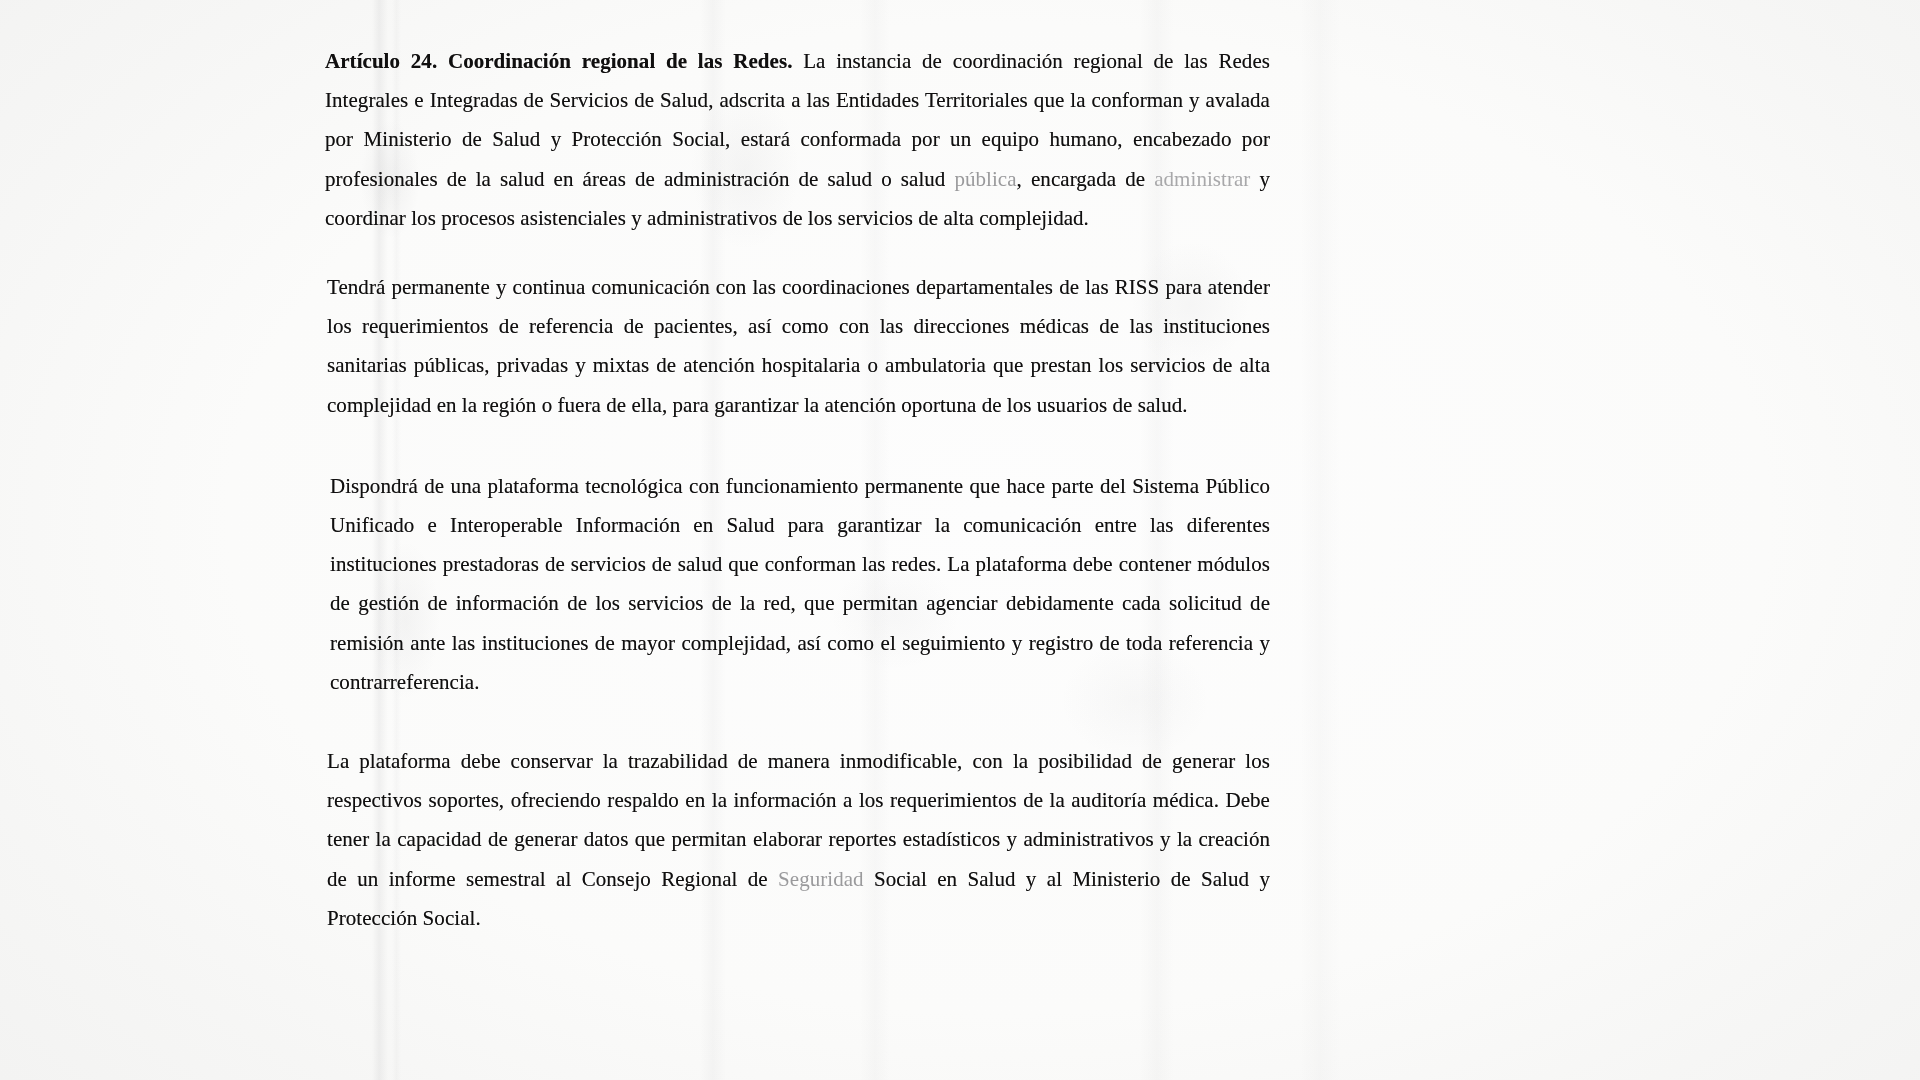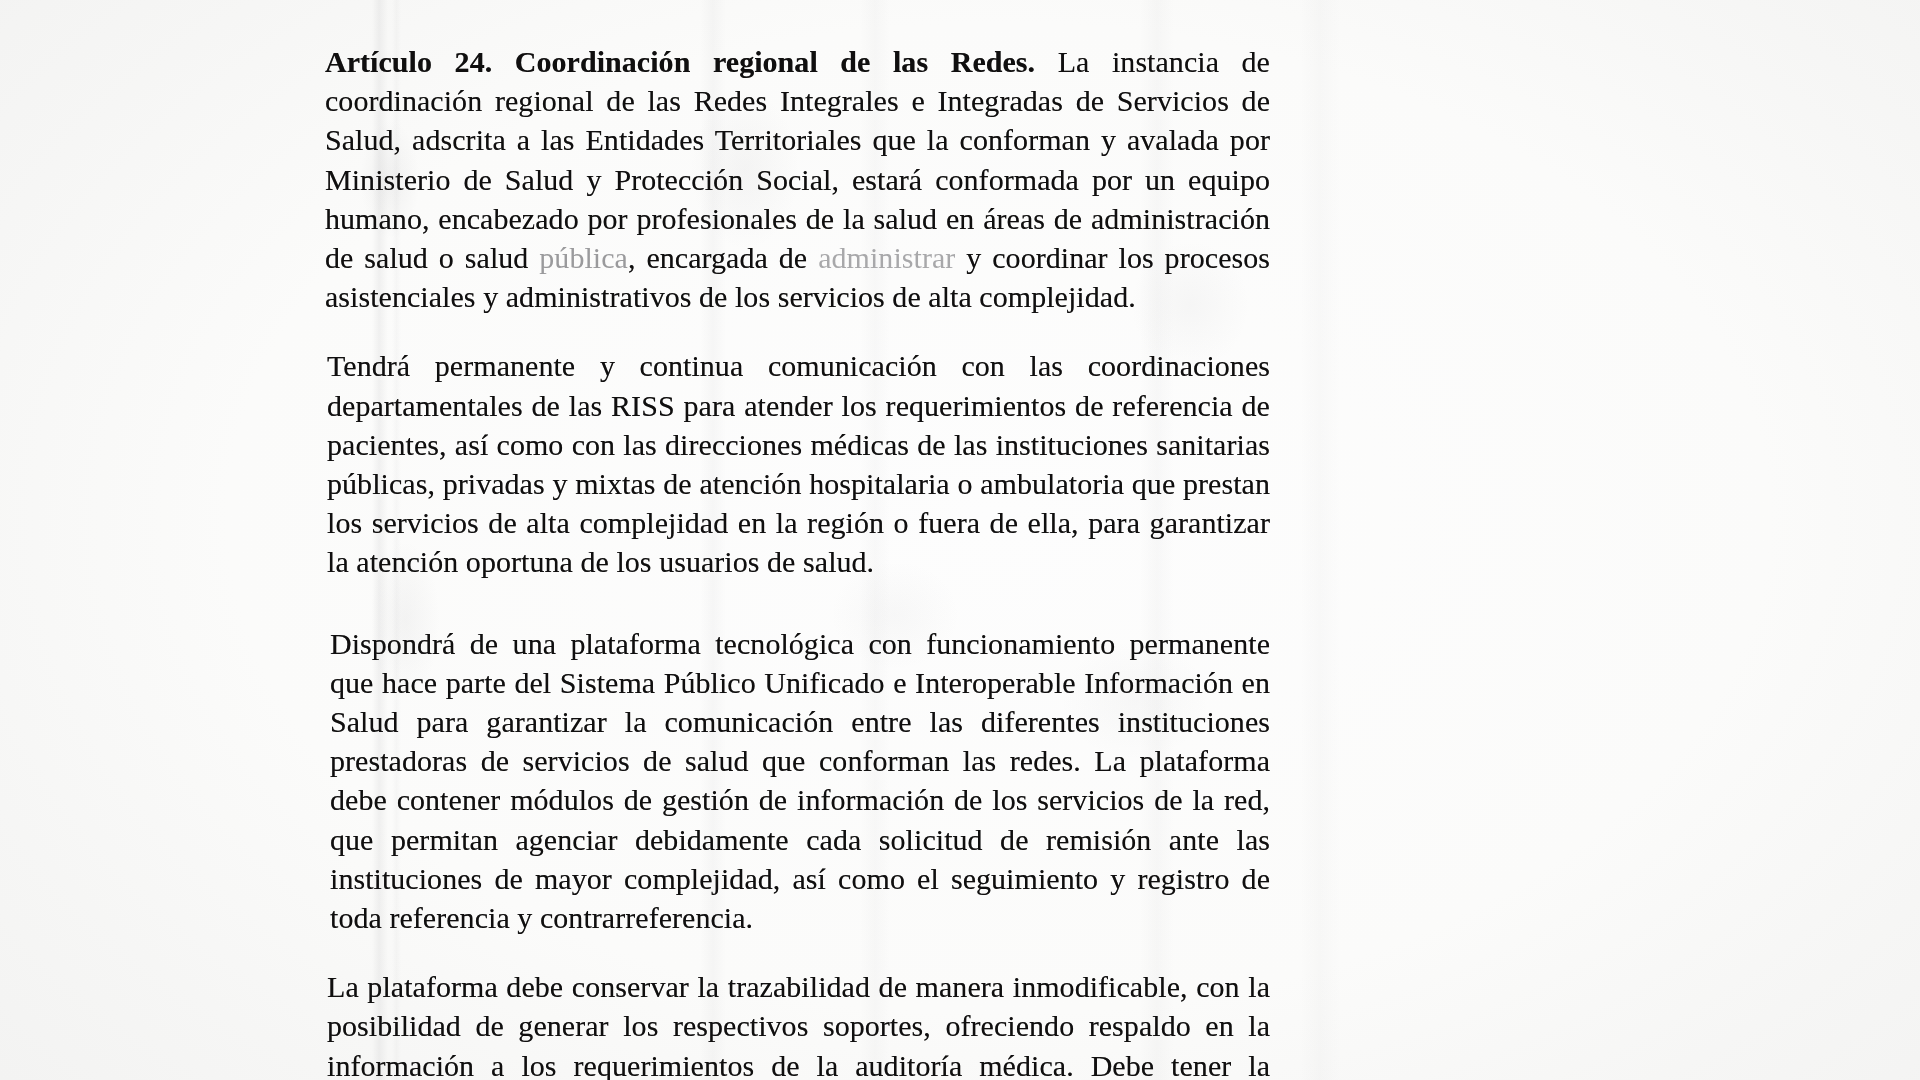--- a/index.html
+++ b/index.html
@@ -79,34 +79,34 @@
     position: absolute;
     left: 325px;
     top: 42px;
     width: 945px;
   }
 
   p.para {
     margin: 0 0 28px 0;
     text-align: justify;
     text-justify: inter-word;
-    font-size: 30px;
+    font-size: 21px;
     line-height: 39.2px;
     color: #100f0f;
     letter-spacing: 0.05px;
     
     text-shadow: 0 0 0.45px rgba(40,40,40,.55);
   }
 
   p.para:last-child { margin-bottom: 0; }
 
   
   #para-1 { margin-bottom: 30px; }
   #para-2 { margin-bottom: 42px; padding-left: 2px; }
-  #para-3 { margin-bottom: 30px; padding-left: 5px; }
+  #para-3 { margin-bottom: 40px; padding-left: 5px; }
   #para-4 { margin-bottom: 20px; padding-left: 2px; }
 
   .run-bold  { font-weight: 700; }
 
   
   .faded {
     color: #9a9a9c;
     text-shadow: none;
   }
   .faded-light {

